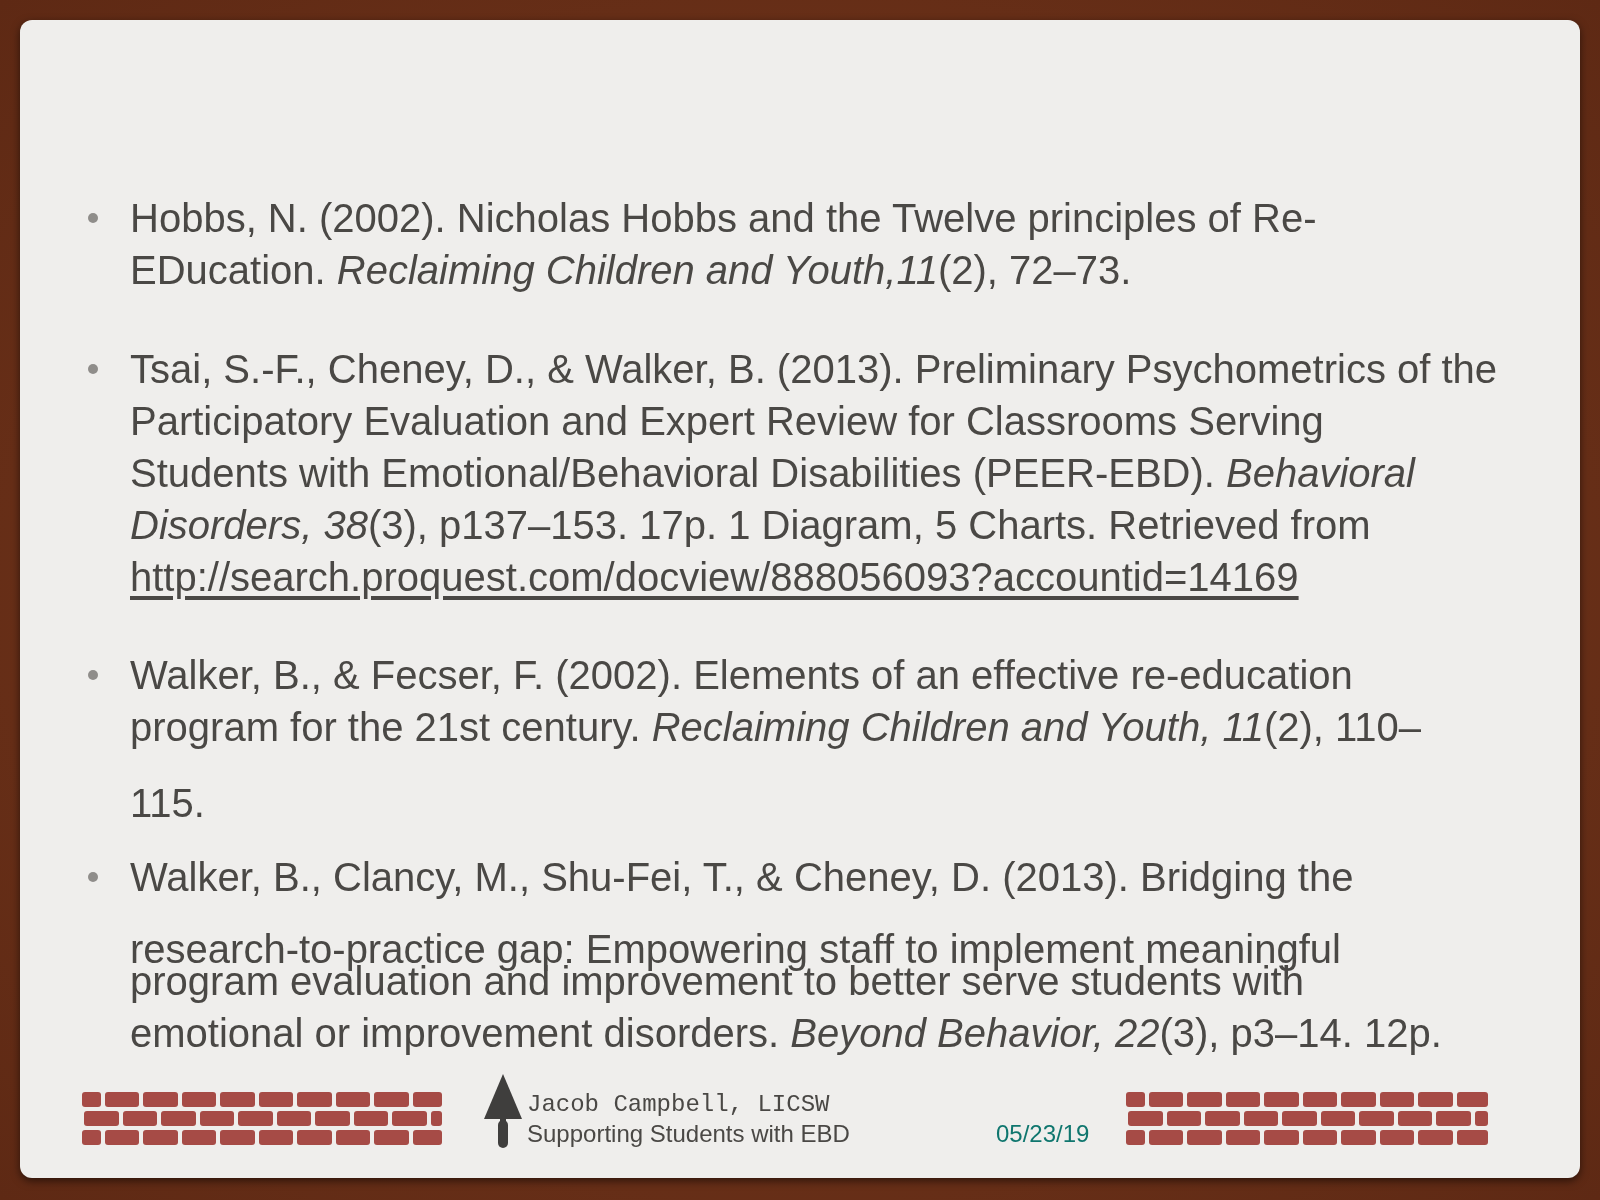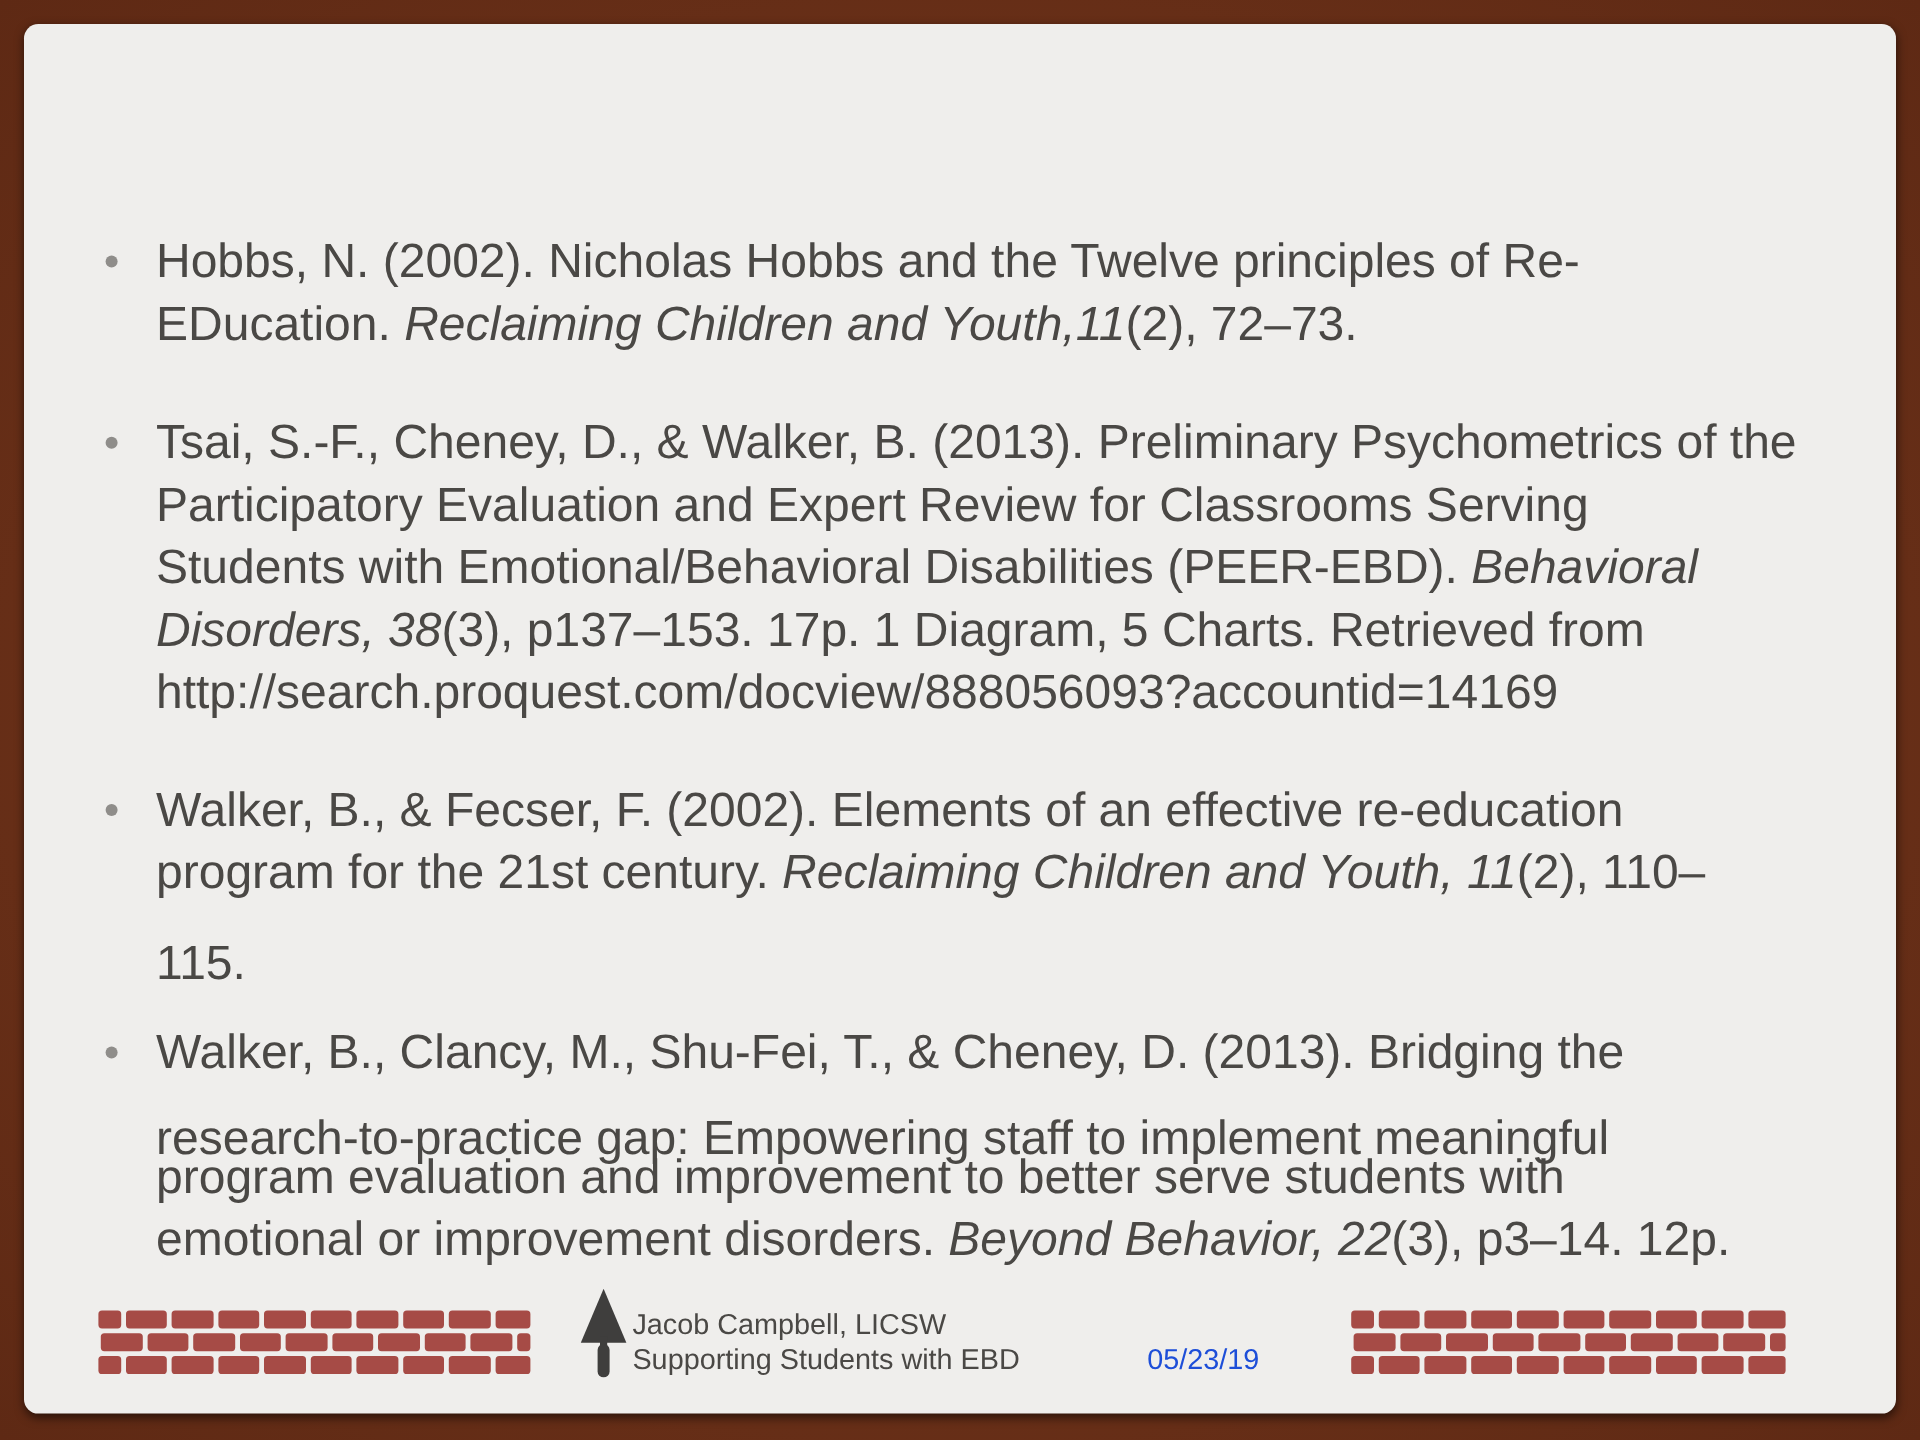--- a/index.html
+++ b/index.html
@@ -24,32 +24,32 @@
   .ref { position: absolute; left: 0; width: 1560px; }
   .line {
     position: absolute; left: 110px; white-space: nowrap;
     font-size: 40px; color: #4a4845; line-height: 40px;
   }
   .bullet {
     position: absolute; left: 68px; width: 10px; height: 10px;
     border-radius: 50%; background: #8f8d8a;
   }
   i { font-style: italic; }
-  .link { text-underline-offset: 5px; }
+  .link { text-decoration: underline; text-underline-offset: 5px; }
   .wall { position: absolute; top: 1072px; }
   .brick {
     position: absolute; height: 15px; background: #a64b46;
     border-radius: 3px;
   }
   .trowel { position: absolute; left: 463px; top: 1054px; }
   .footer-text {
     position: absolute; left: 507px; font-size: 24px; color: #4a4845; white-space: nowrap;
   }
   .date {
-    position: absolute; left: 936px; top: 1100px; font-size: 24px; color: #1d4ed8;
+    position: absolute; left: 976px; top: 1100px; font-size: 24px; color: #0f766e;
   }
 </style>
 </head>
 <body>
 
 <div class="slide">
 
   <div id="refs">
       <div class="ref">
         <div class="bullet" style="top: 193px;"></div>
@@ -111,21 +111,21 @@
       <div class="brick" style="left: 292px; top: 38px; width: 34.5px;"></div>
       <div class="brick" style="left: 330.5px; top: 38px; width: 29.5px;"></div>
     </div>
 
   <svg class="trowel" width="40" height="74" viewBox="0 0 40 74">
     <polygon points="20,0 39,45 1,45" fill="#3f3e3d"></polygon>
     <rect x="17" y="40" width="6" height="8" fill="#3f3e3d"></rect>
     <rect x="15" y="46" width="10" height="28" rx="5" fill="#3f3e3d"></rect>
   </svg>
 
-  <div class="footer-text" style="top:1071px;">Jacob Campbell, LICSW</div>
+  <div class="footer-text" style="top:1071px;font-family:Liberation Mono, monospace;">Jacob Campbell, LICSW</div>
   <div class="footer-text" style="top:1100px;">Supporting Students with EBD</div>
   <div class="date">05/23/19</div>
 
   <div class="wall" id="wall-right" style="left:1106px;">
       <div class="brick" style="left: 0px; top: 0px; width: 18.5px;"></div>
       <div class="brick" style="left: 22.5px; top: 0px; width: 34.5px;"></div>
       <div class="brick" style="left: 61px; top: 0px; width: 34.5px;"></div>
       <div class="brick" style="left: 99.5px; top: 0px; width: 34.5px;"></div>
       <div class="brick" style="left: 138px; top: 0px; width: 34.5px;"></div>
       <div class="brick" style="left: 176.5px; top: 0px; width: 34.5px;"></div>

